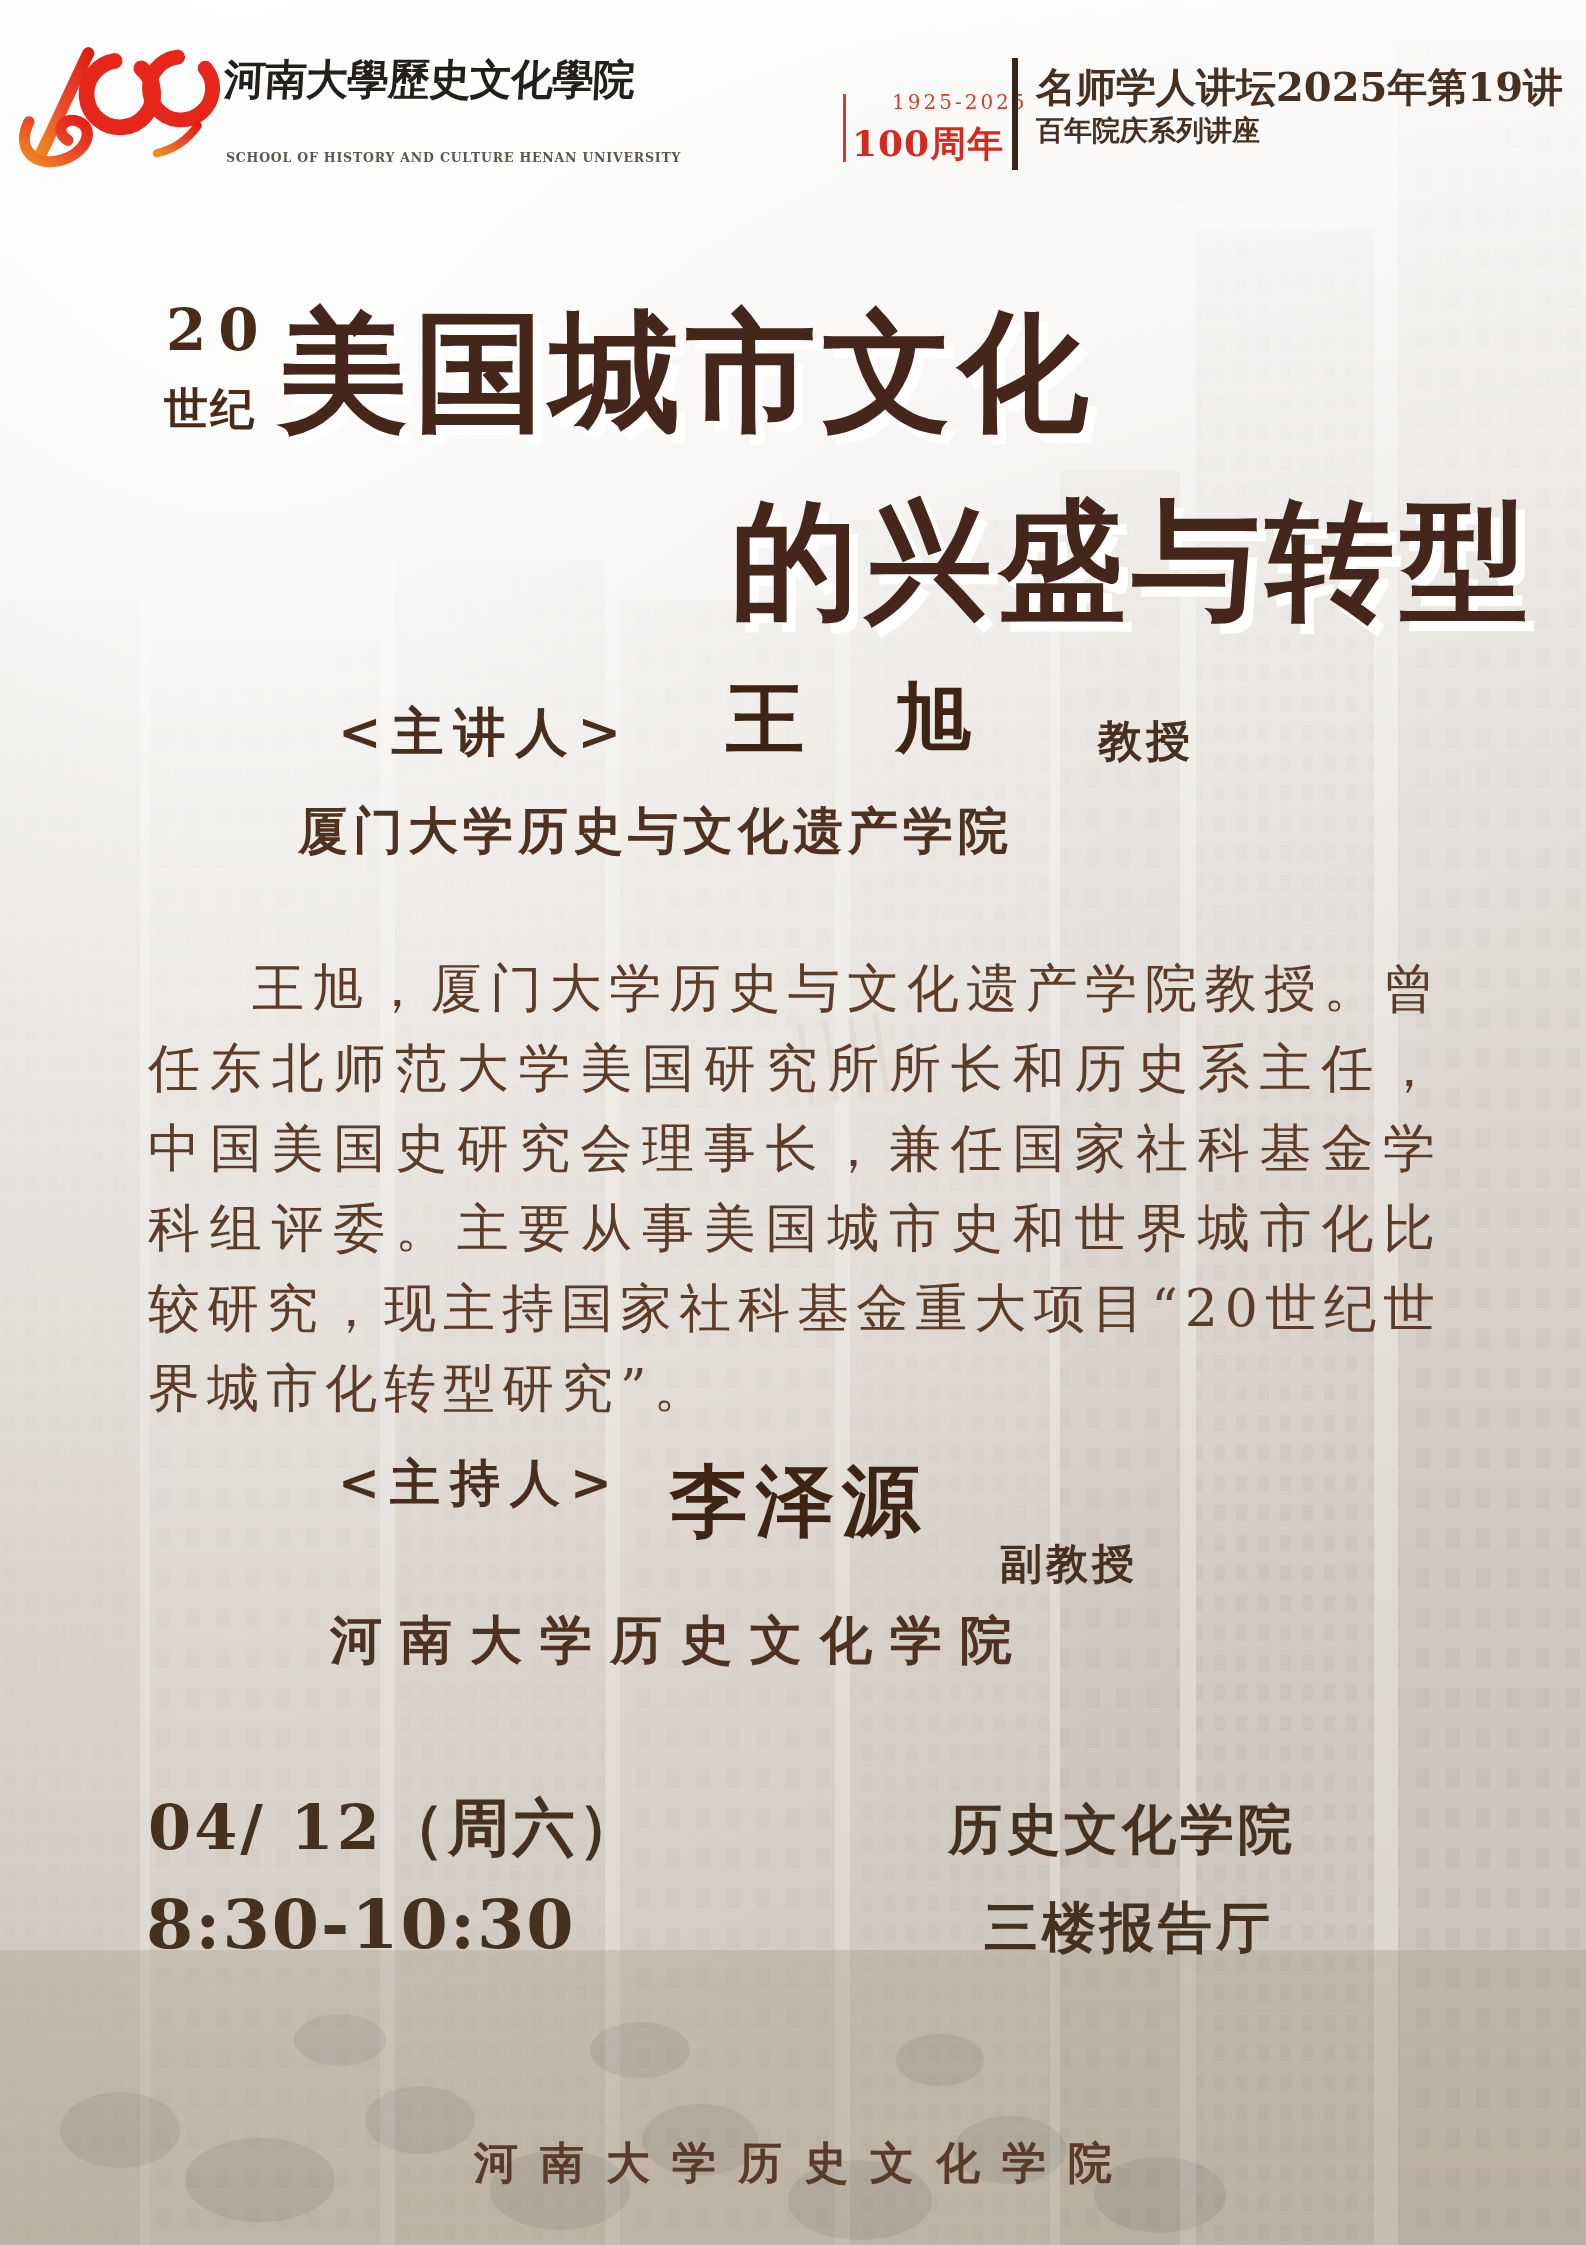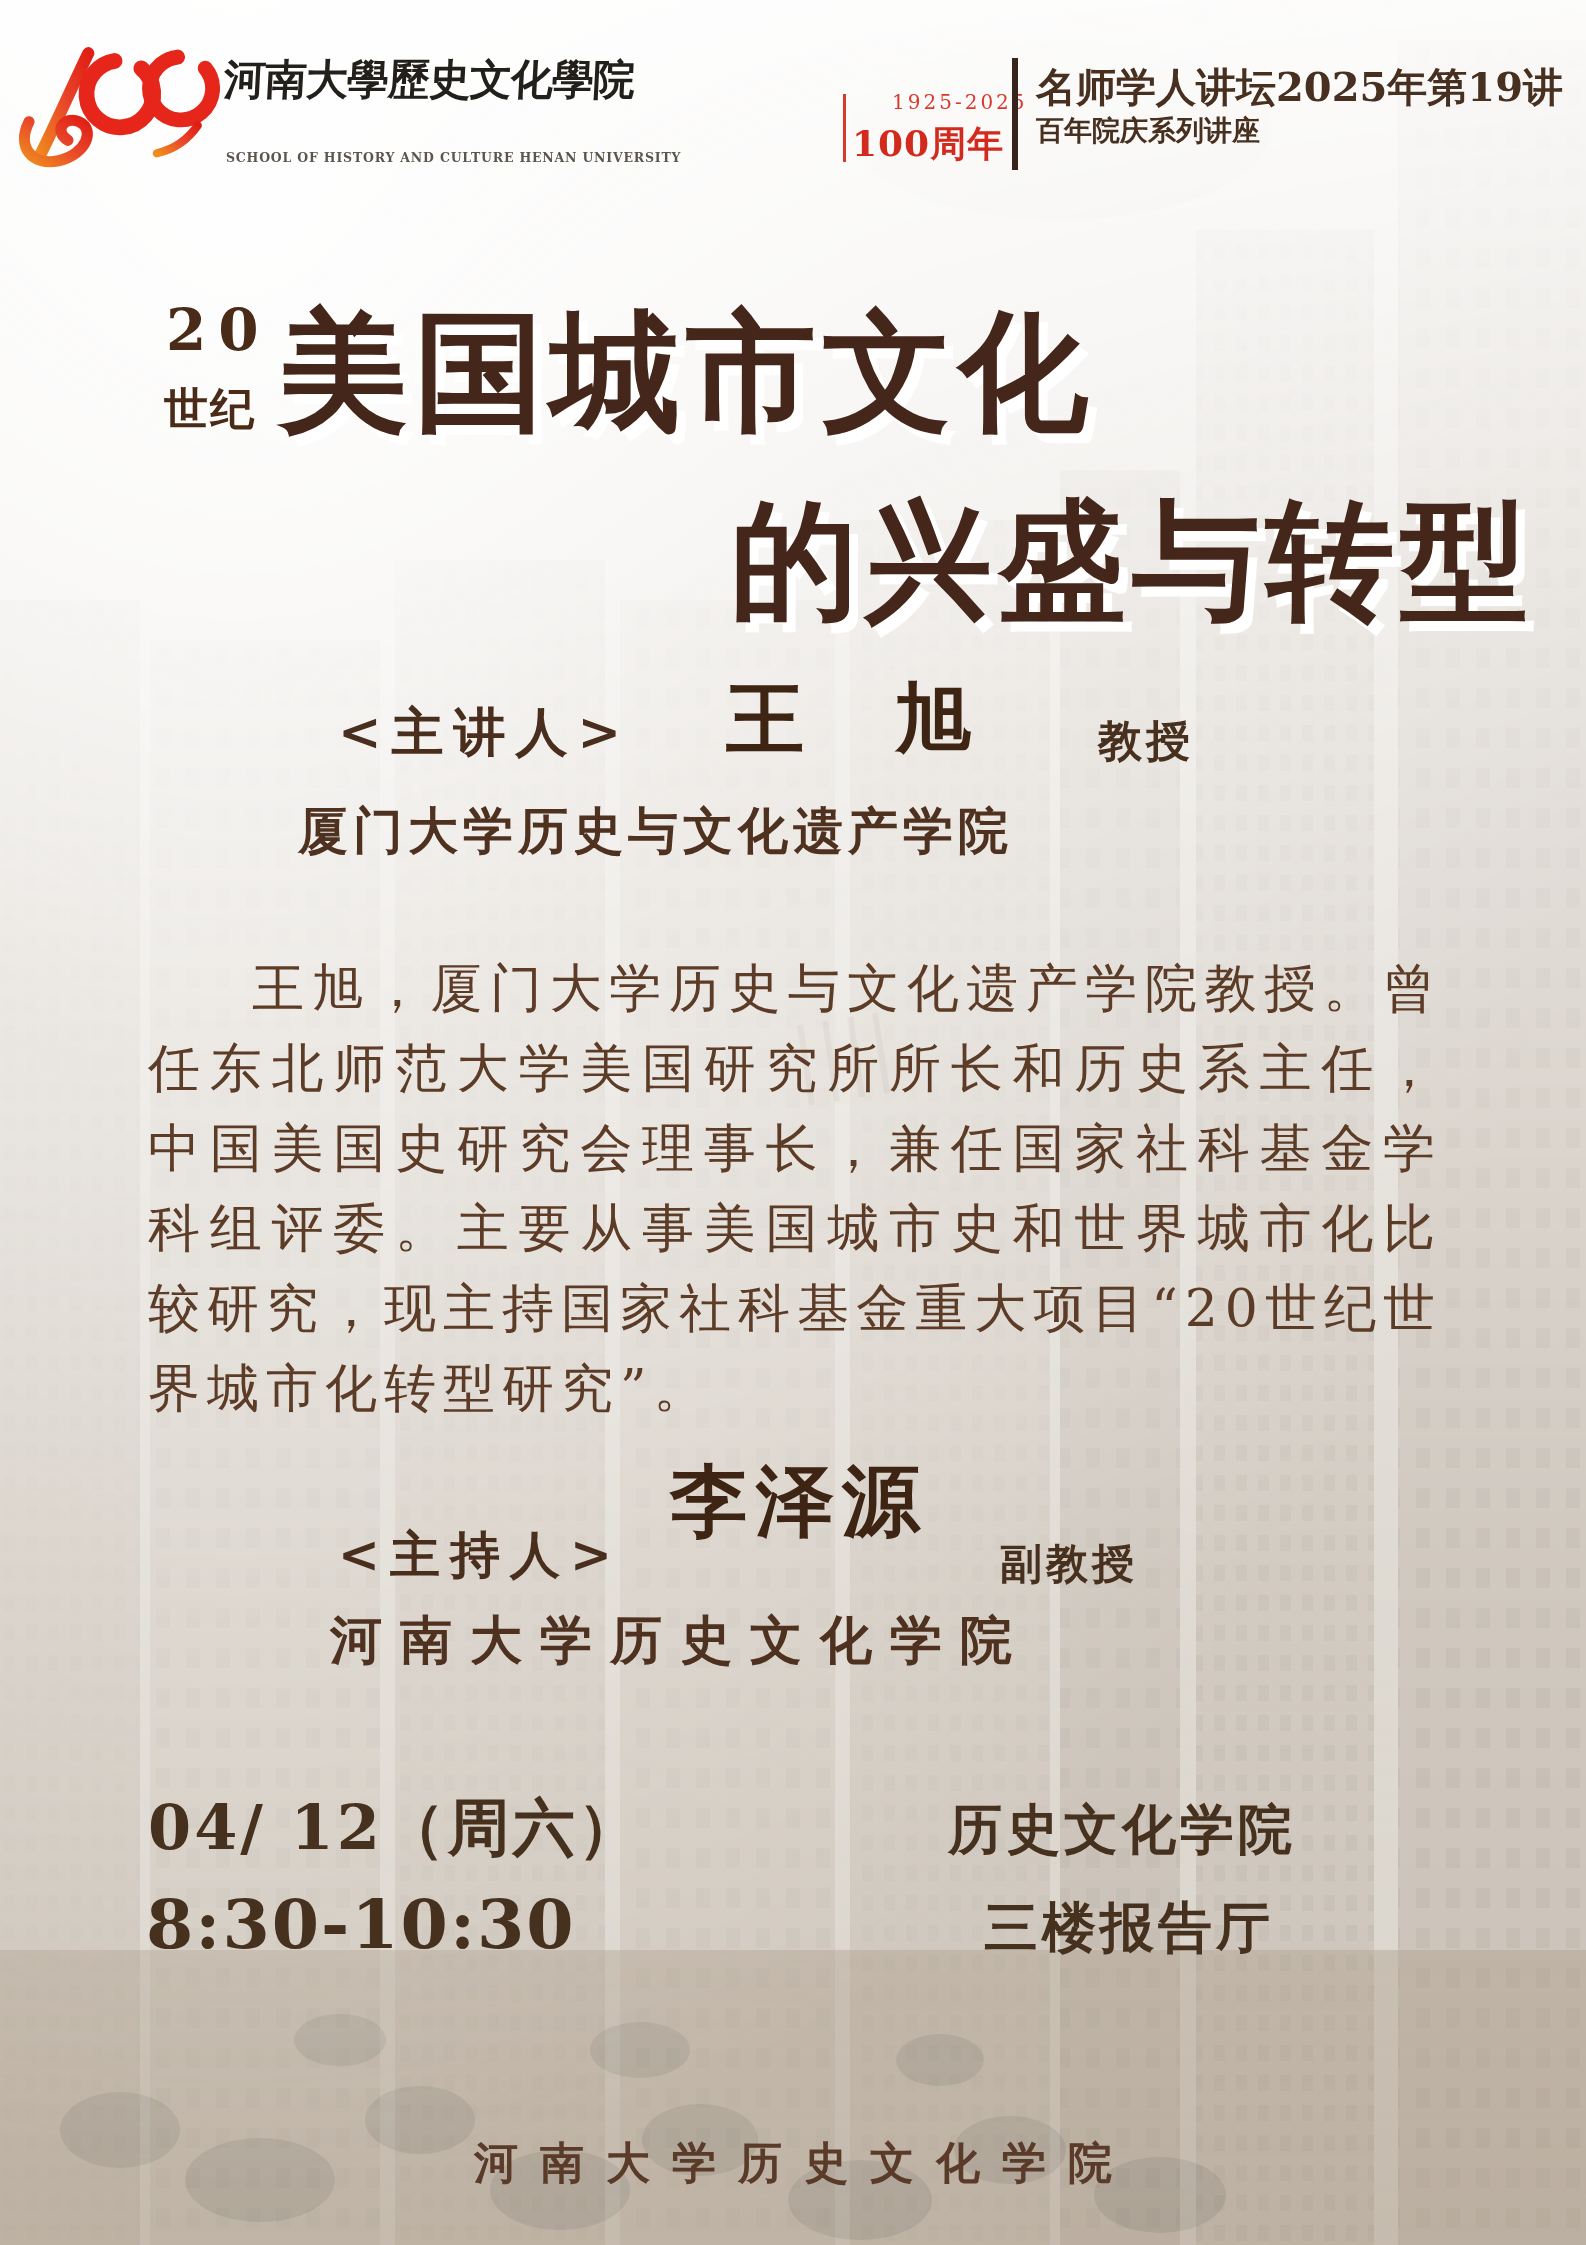--- a/index.html
+++ b/index.html
@@ -28,21 +28,21 @@
            text-shadow:9px 10px 0 #ffffff;margin-left:44px;}
   
   .sp-role{left:338px;top:698px;font-size:52px;font-weight:bold;color:#4a2e1d;letter-spacing:10px;}
   .sp-name{left:726px;top:668px;font-size:78px;font-weight:bold;color:#3e2413;letter-spacing:6px;}
   .sp-title{left:1098px;top:712px;font-size:44px;font-weight:bold;color:#48301f;letter-spacing:4px;}
   .sp-aff{left:298px;top:798px;font-size:50px;font-weight:bold;color:#4f3120;letter-spacing:5px;}
   
   .bio{position:absolute;left:148px;top:948px;width:1294px;font-size:52px;line-height:80px;
        color:#5d3c27;letter-spacing:7px;text-align:justify;text-indent:2em;white-space:normal;}
   
-  .ho-role{left:338px;top:1522px;font-size:50px;font-weight:bold;color:#4a2e1d;letter-spacing:10px;}
+  .ho-role{left:338px;top:1450px;font-size:50px;font-weight:bold;color:#4a2e1d;letter-spacing:10px;}
   .ho-name{left:670px;top:1450px;font-size:78px;font-weight:bold;color:#3e2413;letter-spacing:8px;}
   .ho-title{left:1000px;top:1536px;font-size:42px;font-weight:bold;color:#48301f;letter-spacing:4px;}
   .ho-aff{left:330px;top:1606px;font-size:52px;font-weight:bold;color:#4f3120;letter-spacing:18px;}
   
   .ev-date{left:148px;top:1786px;font-size:62px;font-weight:bold;color:#46311f;letter-spacing:3px;}
   .ev-time{left:146px;top:1884px;font-size:68px;font-weight:bold;color:#46311f;letter-spacing:2px;}
   .ev-v1{left:948px;top:1794px;font-size:54px;font-weight:bold;color:#46311f;letter-spacing:4px;}
   .ev-v2{left:984px;top:1892px;font-size:54px;font-weight:bold;color:#46311f;letter-spacing:4px;}
   
   .footer{left:0;top:2134px;width:1586px;text-align:center;font-size:44px;font-weight:bold;

